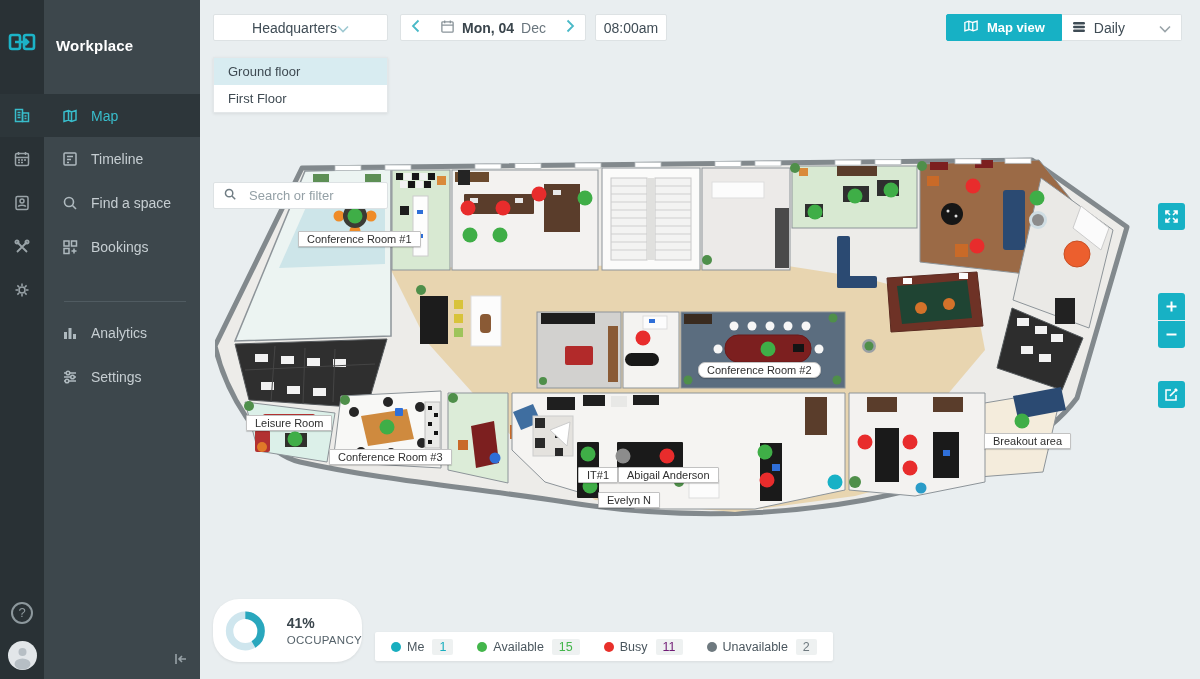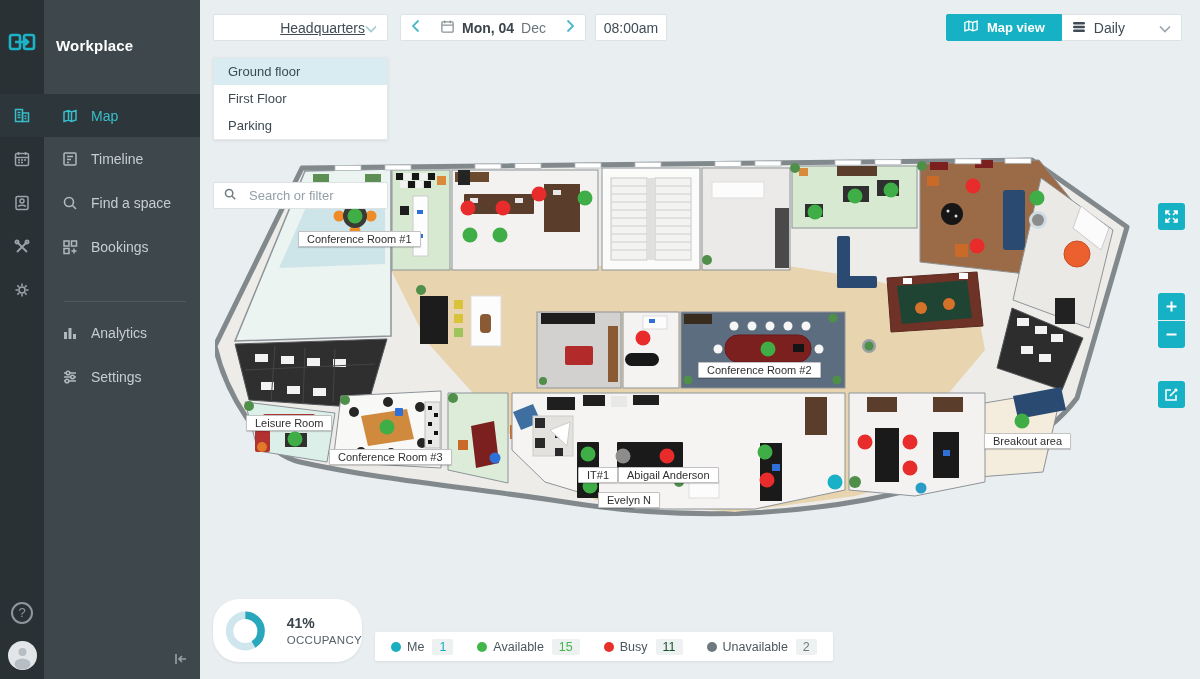--- a/index.html
+++ b/index.html
@@ -17,21 +17,21 @@
   .menu-item { left:44px; width:156px; height:44px; display:flex; align-items:center; gap:12px; padding-left:17px; color:#c6ced2; font-size:14px; z-index:32; cursor:pointer; }
   .menu-item .mi { width:18px; height:18px; color:#aeb9be; flex:0 0 18px; }
   .menu-item.teal, .menu-item.teal .mi { color:#38bdcb; }
   .menu-divider { left:64px; top:301px; width:122px; height:1px; background:#505b61; z-index:32; }
   .help-circle { left:11px; top:602px; width:22px; height:22px; border:2px solid #8d989d; border-radius:50%; color:#8d989d; font-size:13px; text-align:center; line-height:18px; z-index:32; }
   .avatar { left:8px; top:641px; width:29px; height:29px; border-radius:50%; background:#e2e6e9; z-index:32; overflow:hidden; }
   .collapse-btn { left:172px; top:650px; width:20px; height:20px; color:#98a2a7; z-index:32; }
 
   
   .ctrl { background:#fff; border:1px solid #dde2e4; border-radius:2px; display:flex; align-items:center; font-size:14px; color:#3f4c55; }
-  .location-select { left:213px; top:14px; width:175px; height:27px; padding:0 10px; justify-content:flex-end; cursor:pointer;text-decoration:underline; }
+  .location-select { left:213px; top:14px; width:175px; height:27px; padding:0 10px; justify-content:center; cursor:pointer; }
   .date-group { left:400px; top:14px; width:186px; height:27px; justify-content:space-between; padding:0 10px;text-align:center; }
   .time-box { left:595px; top:14px; width:72px; height:27px; justify-content:center; }
   .view-group { left:946px; top:14px; height:27px; display:flex; z-index:5; }
   .btn-teal { background:#17b1c5; color:#fff; border:1px solid #17b1c5; border-radius:2px 0 0 2px; display:flex; align-items:center; gap:8px; font-size:13px; font-weight:bold; padding:0 16px; height:27px; cursor:pointer; }
   .btn-daily { background:#fff; border:1px solid #dde2e4; border-left:none; border-radius:0 2px 2px 0; display:flex; align-items:center; gap:8px; font-size:14px; padding:0 10px; height:27px; width:120px; cursor:pointer; }
 
   
   .floor-panel { left:213px; top:57px; width:175px; background:#fff; border:1px solid #e3e7e9; box-shadow:0 1px 3px rgba(0,0,0,.08); z-index:6; }
   .floor-row { height:27px; display:flex; align-items:center; padding-left:14px; font-size:13px; color:#3e4a52; cursor:pointer; }
   .floor-row.sel { background:#d8ecf1; }
@@ -51,21 +51,21 @@
   .zoom-stack .sq-btn:first-child { border-radius:3px 3px 0 0; margin-bottom:1px; }
   .zoom-stack .sq-btn:last-child { border-radius:0 0 3px 3px; }
 
   
   .occ-card { left:213px; top:599px; width:149px; height:63px; background:#fff; box-shadow:0 1px 3px rgba(0,0,0,.08); display:flex; align-items:center; padding-left:11px; gap:20px; z-index:6;border-radius:26px; }
   .occ-pct { font-size:14px; font-weight:bold; color:#3a454c; }
   .occ-cap { font-size:11.5px; color:#55626a; letter-spacing:.3px; margin-top:3px; }
   .legend { left:375px; top:632px; height:29px; background:#fff; box-shadow:0 1px 3px rgba(0,0,0,.08); display:flex; align-items:center; gap:24px; padding:0 16px; z-index:6; border-radius:2px; }
   .leg-item { display:flex; align-items:center; gap:6px; font-size:12.5px; color:#4a565e; }
   .badge { background:#eef1f1; padding:1px 7px; border-radius:2px; font-size:12.5px; margin-left:2px; }
-  .cnt0 { color:#18aebf; } .cnt1 { color:#43b64b; } .cnt2 { color:#14532d; } .cnt3 { color:#6e797f; }
+  .cnt0 { color:#18aebf; } .cnt1 { color:#43b64b; } .cnt2 { color:#701a75; } .cnt3 { color:#6e797f; }
 </style>
 </head>
 <body>
 
 <div class="abs rail"></div>
 <div class="abs menu"></div>
 <div class="abs active-strip"></div>
 
 <div class="abs rail-item" style="top:31px; left:8px; width:28px; height:22px;">
   <svg width="28" height="22" viewBox="0 0 28 22" fill="none" stroke="#1cb3c7" stroke-width="2.6">
@@ -218,23 +218,20 @@
         </svg></span>
   </div>
 </div>
 
 <div class="abs floor-panel">
   <div class="floor-row sel">
       <span>Ground floor</span>
     </div>
   <div class="floor-row">
       <span>First Floor</span>
-    </div>
-  <div class="floor-row">
-      <span>Parking</span>
     </div>
 </div>
 
 <div class="abs ctrl search-box">
   <span><svg width="14" height="14" viewBox="0 0 16 16" fill="none" stroke="#6f7c83" stroke-width="1.7">
         <circle cx="7" cy="7" r="4.2"></circle>
         <path d="M10.2,10.2 L14,14"></path>
       </svg></span>
   <input type="text" placeholder="Search or filter" style="">
 </div>
@@ -542,21 +539,21 @@
       <circle class="du" cx="408" cy="306" r="7.5"></circle>
         <circle class="du" cx="823" cy="70" r="6"></circle>
     </g>
     <g>
       <circle class="dm" cx="620" cy="332" r="7.5"></circle>
     </g>
   </svg>
 
   
   <div class="map-label" style="left:83px; top:81px;">Conference Room #1</div>
-  <div class="map-label" style="left:483px; top:212px;">Conference Room #2</div>
+  <div class="map-label" style="left:483px; top:212px;border-radius:7px;">Conference Room #2</div>
   <div class="map-label" style="left:114px; top:299px;">Conference Room #3</div>
   <div class="map-label" style="left:31px; top:265px;">Leisure Room</div>
   <div class="map-label" style="left:769px; top:283px;">Breakout area</div>
   <div class="map-label" style="left:363px; top:317px;">IT#1</div>
   <div class="map-label" style="left:403px; top:317px;">Abigail Anderson</div>
   <div class="map-label" style="left:383px; top:342px;">Evelyn N</div>
 </div>
 
 <div class="abs sq-btn" style="left:1158px; top:203px;">
   <svg width="15" height="15" viewBox="0 0 15 15" fill="none" stroke="#fff" stroke-width="1.7">

